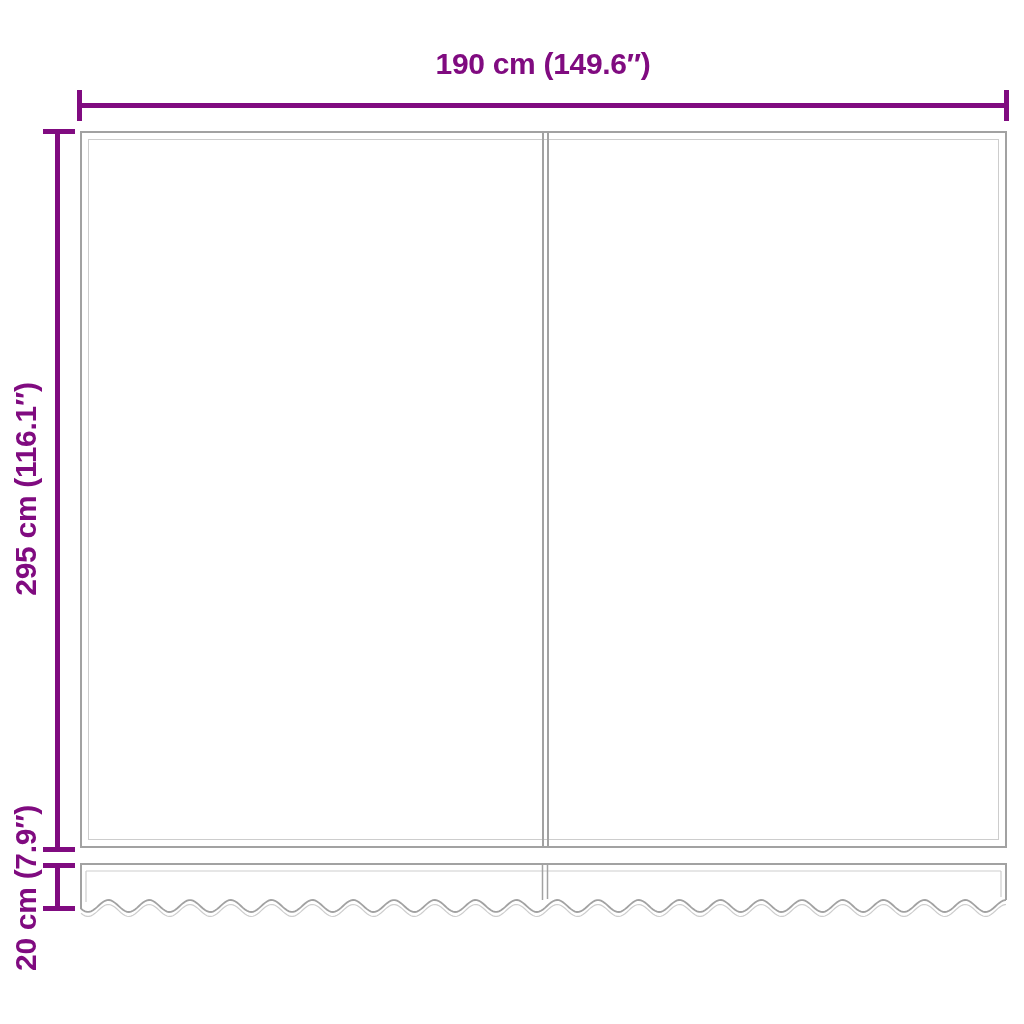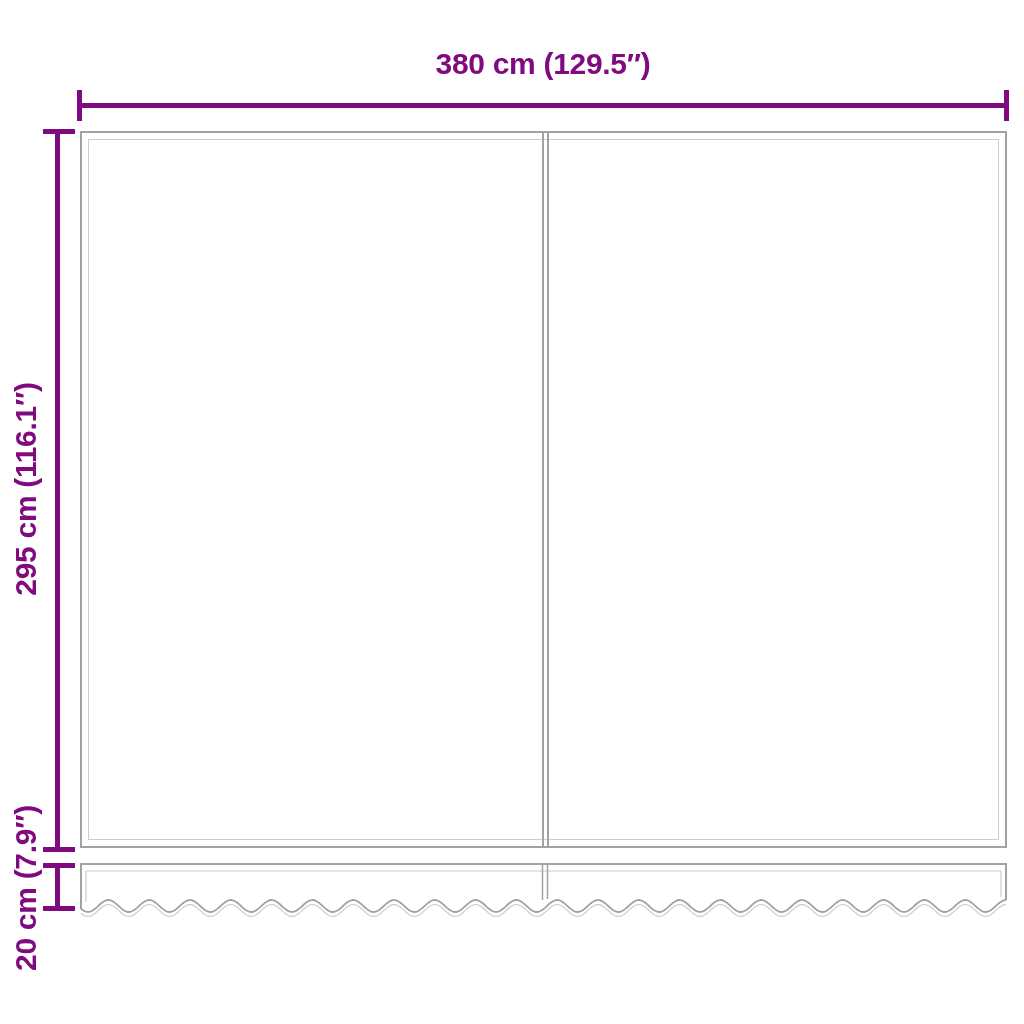--- a/index.html
+++ b/index.html
@@ -82,21 +82,21 @@
   }
   .valance path.wave-outer {
     stroke-width: 1.8;
   }
 </style>
 </head>
 <body>
 
 <div class="canvas">
 
-  <span class="dim-label" style="left:543px; top:64px;">380 cm (129.5″)</span>
+  <span class="dim-label" style="left:543px; top:64px;">190 cm (149.6″)</span>
   <div class="pline" style="left:80px; top:103px; width:927px; height:5px;"></div>
   <div class="pline" style="left:77px; top:90px; width:5px; height:31px;"></div>
   <div class="pline" style="left:1004px; top:90px; width:5px; height:31px;"></div>
 
   <span class="dim-label rot" style="left:26px; top:489px;">295 cm (116.1″)</span>
   <div class="pline" style="left:55px; top:131px; width:5px; height:720px;"></div>
   <div class="pline" style="left:43px; top:129px; width:32px; height:5px;"></div>
   <div class="pline" style="left:43px; top:847px; width:32px; height:5px;"></div>
 
   <span class="dim-label rot" style="left:26px; top:888px;">20 cm (7.9″)</span>

